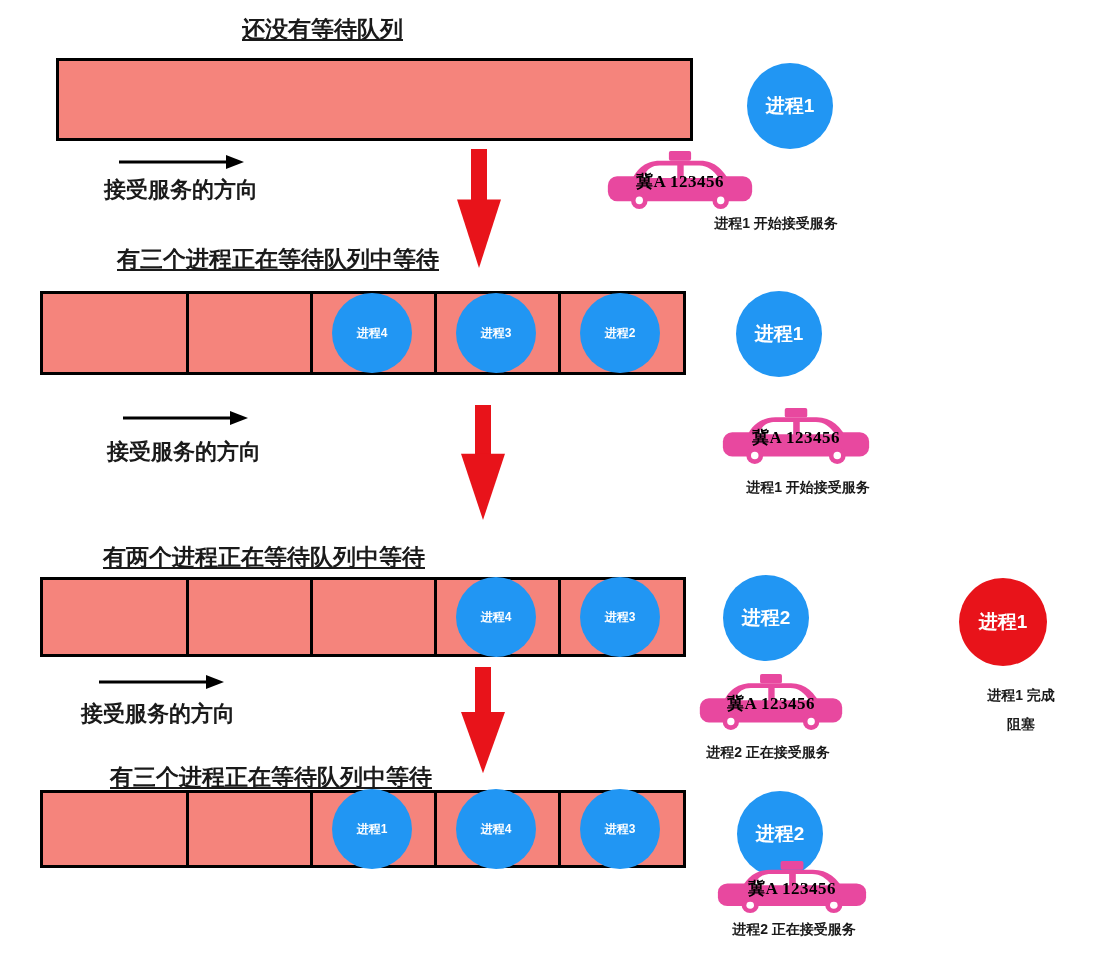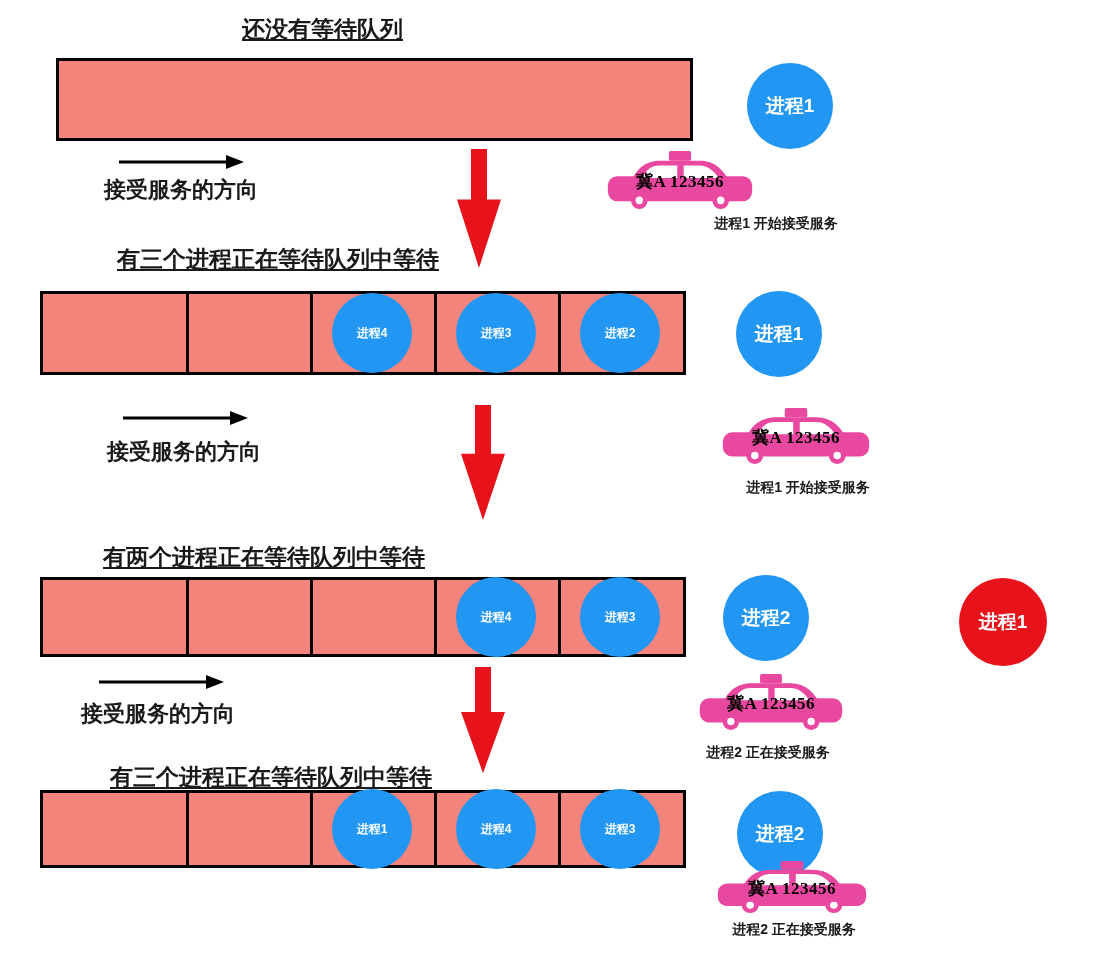--- a/index.html
+++ b/index.html
@@ -135,20 +135,24 @@
 
   <div class="red-arrow" style="left:459px;top:667px;width:48px;height:108px">
     <svg width="48" height="108" viewBox="0 0 48 120" preserveAspectRatio="none">
         <rect x="16" y="0" width="16" height="52" fill="currentColor"></rect>
         <polygon points="2,50 46,50 24,118" fill="currentColor"></polygon>
       </svg>
   </div>
 
   <div class="pcircle side-c" style="left:723px;top:575px">进程2</div>
   <div class="pcircle red-c" style="left:959px;top:578px">进程1</div>
+  <div class="caption block-caption" style="left:1021px;top:681px">
+    <div>进程1 完成</div>
+    <div>阻塞</div>
+  </div>
 
   <div class="taxi" style="left:698px;top:674px;width:146px;height:56px">
     <svg viewBox="0 0 160 60" preserveAspectRatio="none">
         <rect x="68" y="0" width="24" height="10" rx="2" fill="currentColor"></rect>
         <path d="M26,36 C30,20 42,10 58,10 L102,10 C118,10 128,20 136,36 Z" fill="currentColor"></path>
         <rect x="2" y="26" width="156" height="26" rx="10" fill="currentColor"></rect>
         <path d="M40,28 C44,18 50,15 58,15 L77,15 L77,28 Z" fill="#fff"></path>
         <path d="M84,28 L84,15 L101,15 C110,15 116,20 122,28 Z" fill="#fff"></path>
         <circle cx="36" cy="51" r="9" fill="currentColor"></circle>
         <circle cx="36" cy="51" r="4" fill="#fff"></circle>

